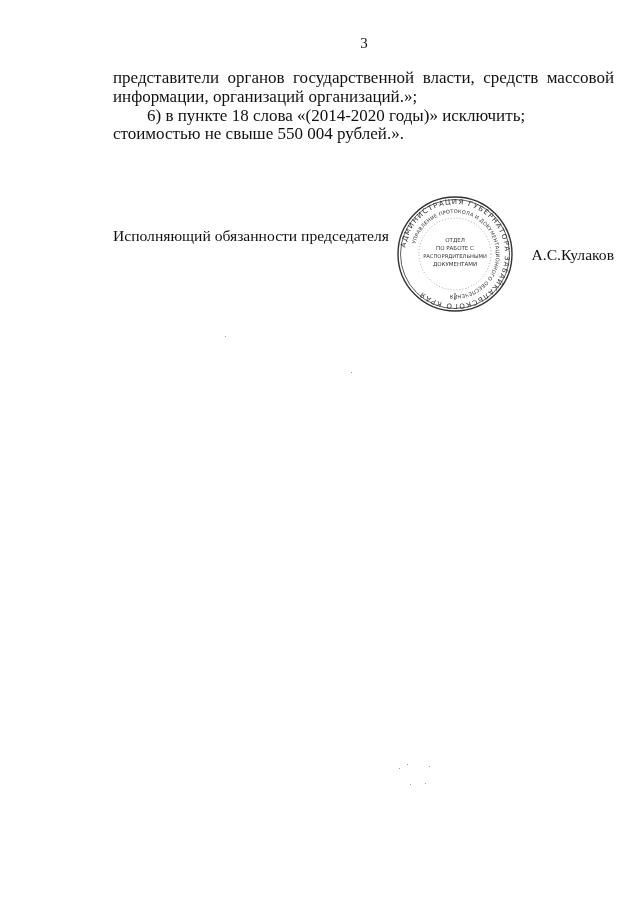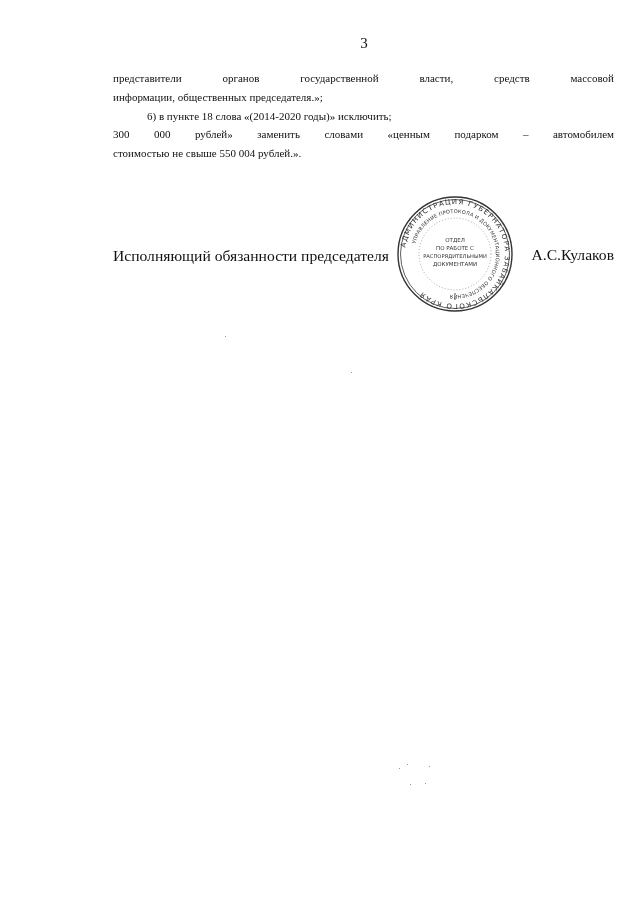--- a/index.html
+++ b/index.html
@@ -1,42 +1,41 @@
 <!DOCTYPE html>
 <html><head>
   <meta charset="utf-8">
   <style>
     html, body { margin: 0; padding: 0; background: #ffffff; }
     body { width: 640px; height: 905px; position: relative; overflow: hidden;
       font-family: "Liberation Serif", serif; color: #111; }
     .page-number { position: absolute; top: 34px; left: 0; width: 100%; text-align: center;
       font-size: 15px; line-height: 19px; padding-left: 88px; box-sizing: border-box; }
     .body-text { position: absolute; top: 69px; left: 113px; width: 501px;
-      font-size: 11px; line-height: 18.8px; }
+      font-size: 17px; line-height: 18.8px; }
     .body-text p { margin: 0; text-align: justify; text-align-last: left; }
     .body-text p.indent { text-indent: 34px; }
     .justify-full { text-align-last: justify !important; }
     .signature { position: absolute; top: 226px; left: 113px; width: 501px; height: 90px;
       font-size: 15.6px; line-height: 19px; }
-    .sig-title { position: absolute; left: 0; top: 0; margin-top: 20px; }
+    .sig-title { position: absolute; left: 0; top: 0; }
     .sig-name { position: absolute; right: 0; top: 19px; }
     .stamp { position: absolute; left: 282px; top: -32px; width: 120px; height: 120px; }
     .stamp svg { width: 120px; height: 120px; }
     .speck { position: absolute; width: 1px; height: 1px; background: #999; }
   </style>
 </head>
 <body>
 
 <div class="page-number">3</div>
 
 <div class="body-text">
   <p class="justify-full">представители органов государственной власти, средств массовой</p>
-  <p>информации, общественных председателя.»;</p>
+  <p>информации, организаций организаций.»;</p>
   <p class="indent">6) в пункте 18 слова «(2014-2020 годы)» исключить;</p>
-  <p class="justify-full">300 000 рублей» заменить словами «ценным подарком – автомобилем</p>
   <p>стоимостью не свыше 550 004 рублей.».</p>
 </div>
 
 <div class="signature">
   <div class="sig-title">
     <div>Исполняющий обязанности председателя</div>
   </div>
 
   <div class="stamp">
     <svg viewBox="0 0 120 120" xmlns="http://www.w3.org/2000/svg">

